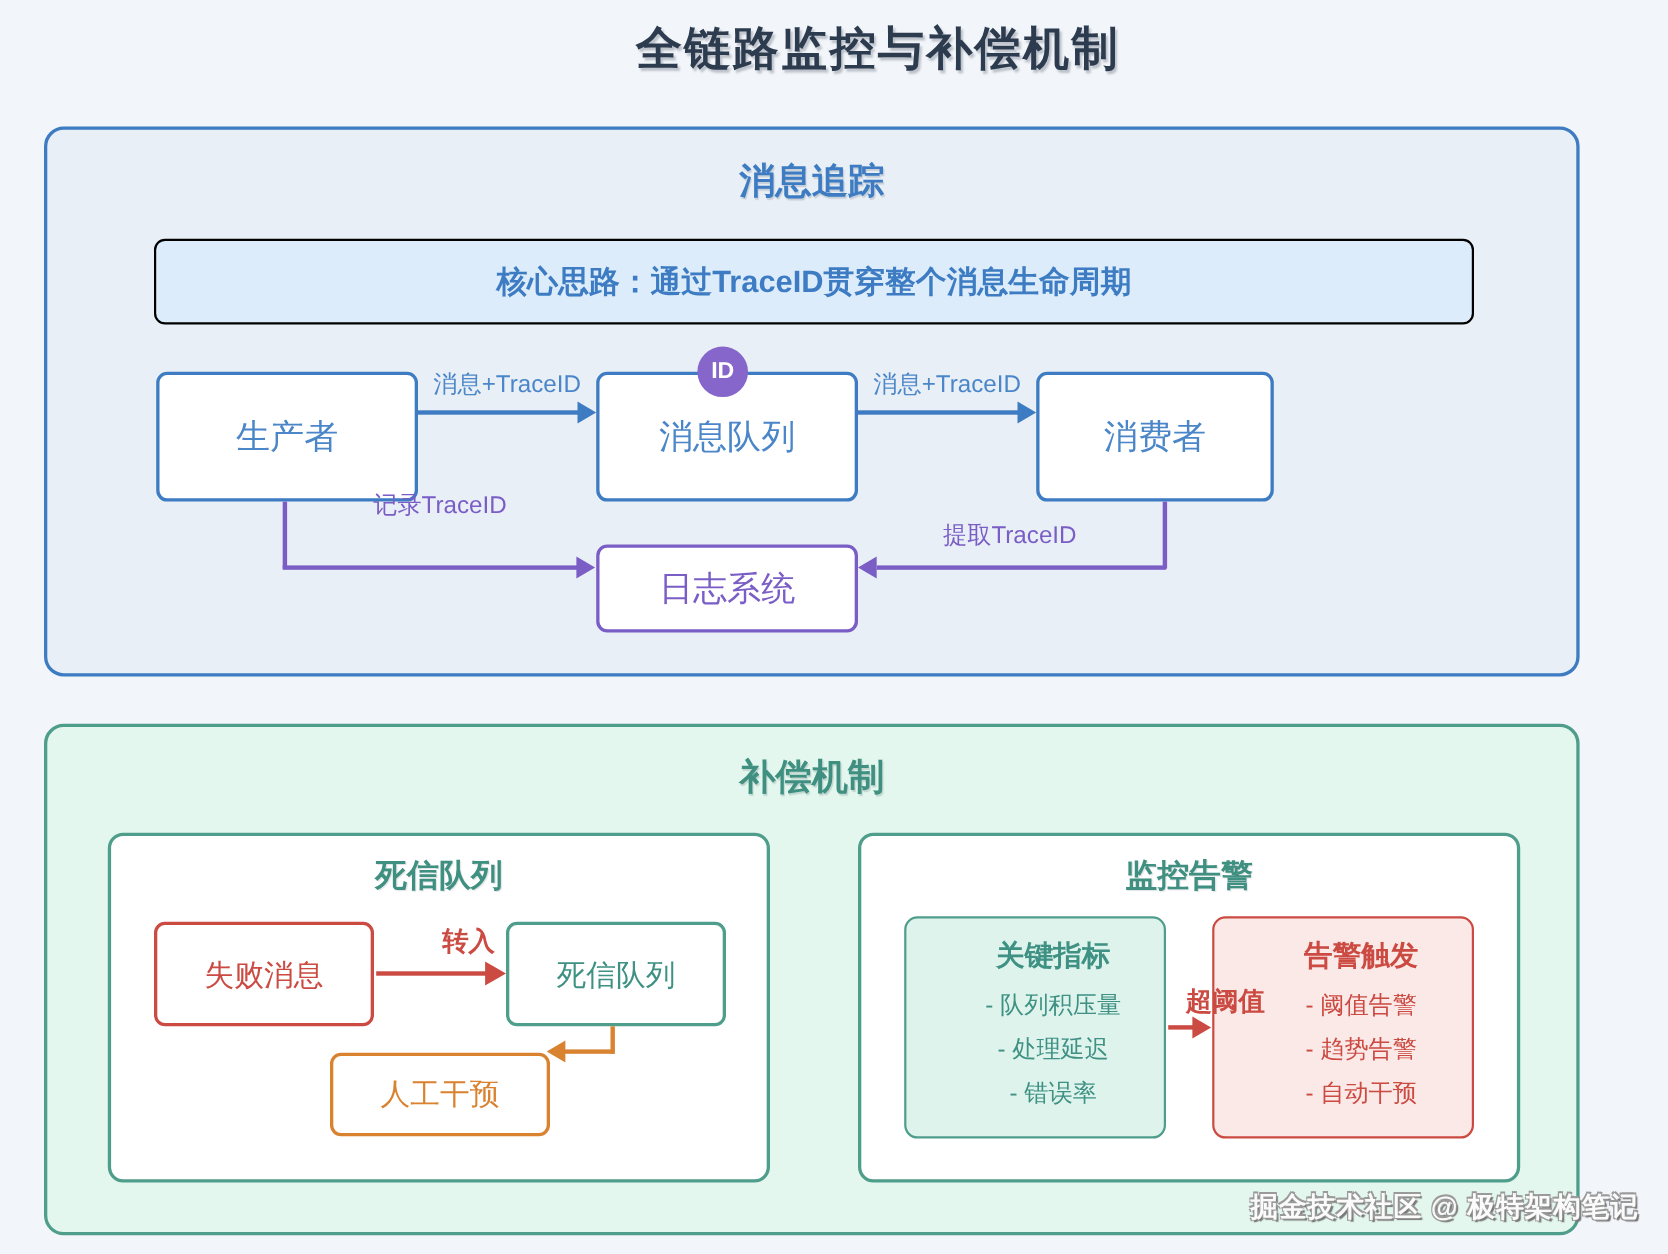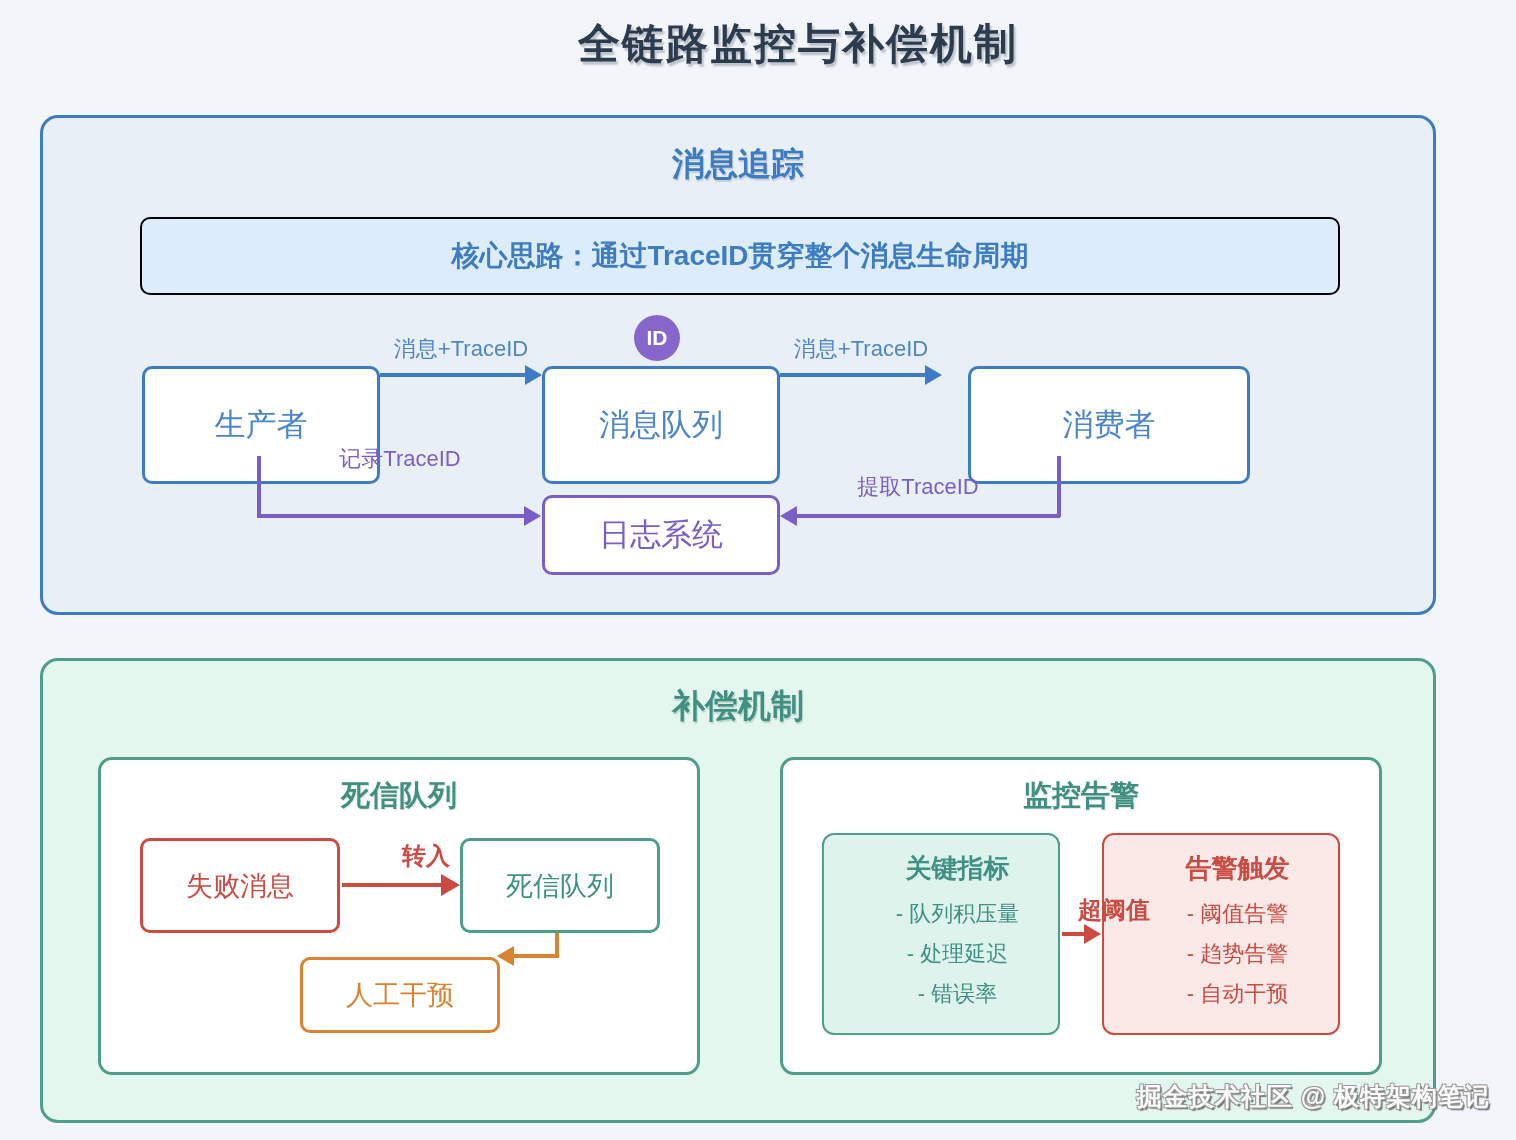--- a/index.html
+++ b/index.html
@@ -50,28 +50,28 @@
     background:#dcecfb;border:2px solid #000000;border-radius:10px;
     display:flex;align-items:center;justify-content:center;
     font-size:28px;font-weight:600;color:#3d7cc2;
   }
   
   .node{
     box-sizing:border-box;background:#ffffff;border-radius:10px;
     display:flex;align-items:center;justify-content:center;
     font-weight:500;
   }
-  .node-blue{border:3px solid #3d7cc2;color:#4a86c8;font-size:31px;margin-top:28px;}
+  .node-blue{border:3px solid #3d7cc2;color:#4a86c8;font-size:31px;}
   .node-purple{border:3px solid #7a5ec6;color:#7a5ec6;font-size:31px;}
   .node-red{border:3px solid #cb4a41;color:#cb4a41;font-size:27px;}
   .node-teal{border:3px solid #4f9d8b;color:#3e9183;font-size:27px;}
   .node-orange{border:3px solid #d9822f;color:#d9822f;font-size:27px;}
   .producer{left:142px;top:338px;width:238px;height:118px;}
   .queue{left:542px;top:338px;width:238px;height:118px;}
-  .consumer{left:968px;top:338px;width:282px;height:118px;}
+  .consumer{left:942px;top:338px;width:216px;height:118px;}
   .log{left:542px;top:495px;width:238px;height:80px;}
   .failed{left:140px;top:838px;width:200px;height:95px;}
   .dlq-node{left:460px;top:838px;width:200px;height:95px;}
   .manual{left:300px;top:957px;width:200px;height:76px;}
   
   .id-badge{
     left:634px;top:315px;width:46px;height:46px;border-radius:50%;
     background:#8766cb;color:#ffffff;
     display:flex;align-items:center;justify-content:center;
     font-size:21px;font-weight:700;z-index:5;

